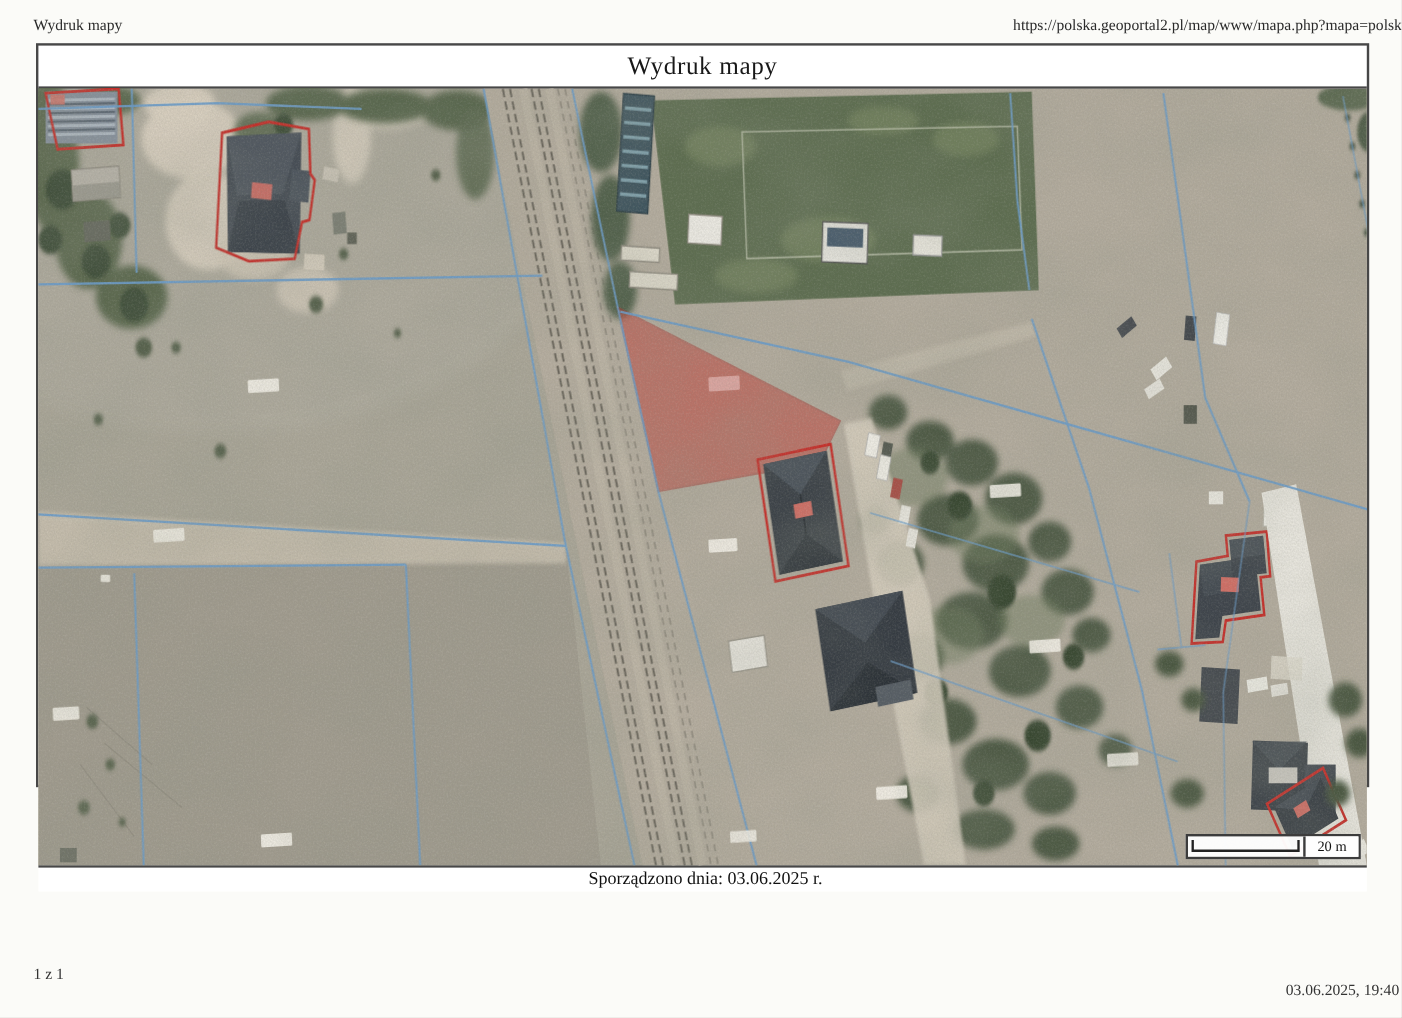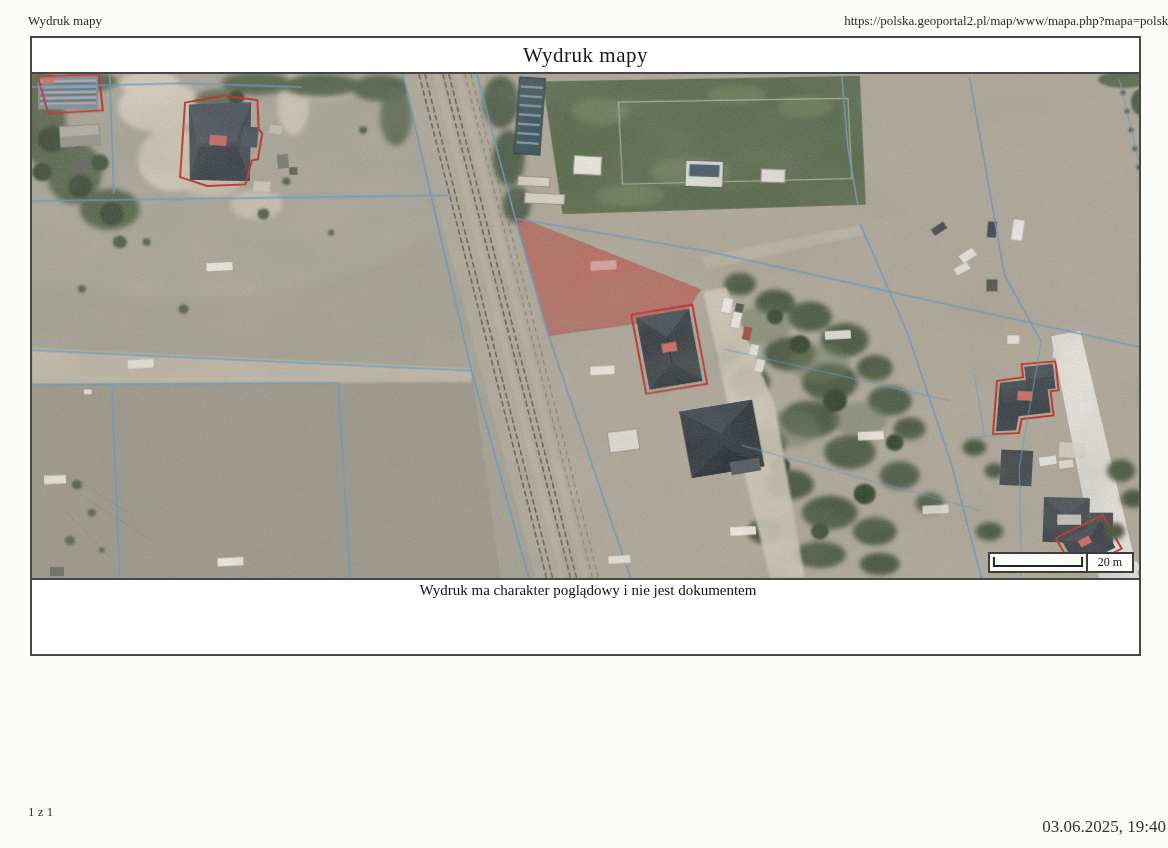--- a/index.html
+++ b/index.html
@@ -4,31 +4,31 @@
 <style>
   html,body{margin:0;padding:0;background:#fbfbf8;}
   .page{position:relative;width:1168px;height:848px;overflow:hidden;
         font-family:"Liberation Serif","DejaVu Serif",serif;color:#1d1d1d;text-align:center;}
   .hdr-left{position:absolute;left:28px;top:13px;font-size:13px;color:#2a2a2a;}
   .hdr-right{position:absolute;right:-6px;top:13px;font-size:13px;color:#2a2a2a;white-space:nowrap;}
   .map-frame{position:absolute;left:30px;top:36px;width:1111px;height:620px;
              border:2px solid #474747;background:#fff;box-sizing:border-box;}
   .map-title{height:34px;border-bottom:2px solid #474747;display:flex;align-items:center;justify-content:center;
              font-size:21px;letter-spacing:.5px;color:#181818;}
-  .aerial{position:relative;width:100%;height:504px;overflow:hidden;background:#b0a99b;font-family:Liberation Serif, serif;}
+  .aerial{position:relative;width:100%;height:647px;overflow:hidden;background:#b0a99b;font-family:Liberation Serif, serif;}
   .aerial svg{display:block;width:100%;height:100%;}
   .scalebar{position:absolute;right:5px;bottom:5px;width:146px;height:21px;background:rgba(255,255,255,.96);
             border:2px solid #3c3c3c;box-sizing:border-box;display:flex;align-items:stretch;}
   .scalebar .bar{flex:1;position:relative;}
   .scalebar .lbl{width:44px;border-left:2px solid #3c3c3c;font-size:12px;display:flex;align-items:center;
                  justify-content:center;color:#111;background:#fefefe;}
   .note-row{height:20px;border-top:2px solid #474747;font-size:15px;line-height:20px;
             padding-left:5px;color:#101010;background:#fff;white-space:nowrap;}
   .ftr-left{position:absolute;left:28px;top:804px;font-size:13px;color:#333;}
-  .ftr-right{position:absolute;right:2px;top:817px;font-size:17px;color:#333;margin-left:32px;}
+  .ftr-right{position:absolute;right:2px;top:817px;font-size:13px;color:#333;margin-left:32px;}
 </style>
 </head>
 <body>
 
 <div class="page">
 
   <div class="hdr-left">Wydruk mapy</div>
   <div class="hdr-right">https://polska.geoportal2.pl/map/www/mapa.php?mapa=polska</div>
 
   <div class="map-frame">
@@ -397,18 +397,18 @@
       <div class="scalebar">
         <div class="bar">
           <svg viewBox="0 0 98 17" preserveAspectRatio="none" style="position:absolute;inset:0;width:100%;height:100%;">
             <polyline points="4,3 4,12 94,12 94,3" fill="none" stroke="#222" stroke-width="2"></polyline>
           </svg>
         </div>
         <div class="lbl">20 m</div>
       </div>
     </div>
 
-    <div class="note-row">Wydruk ma charakter poglądowy i nie jest dokumentem</div>
+    <div class="note-row">Sporządzono dnia: 03.06.2025 r.</div>
   </div>
 
   <div class="ftr-left">1 z 1</div>
   <div class="ftr-right">03.06.2025, 19:40</div>
 </div>
 
 </body></html>

